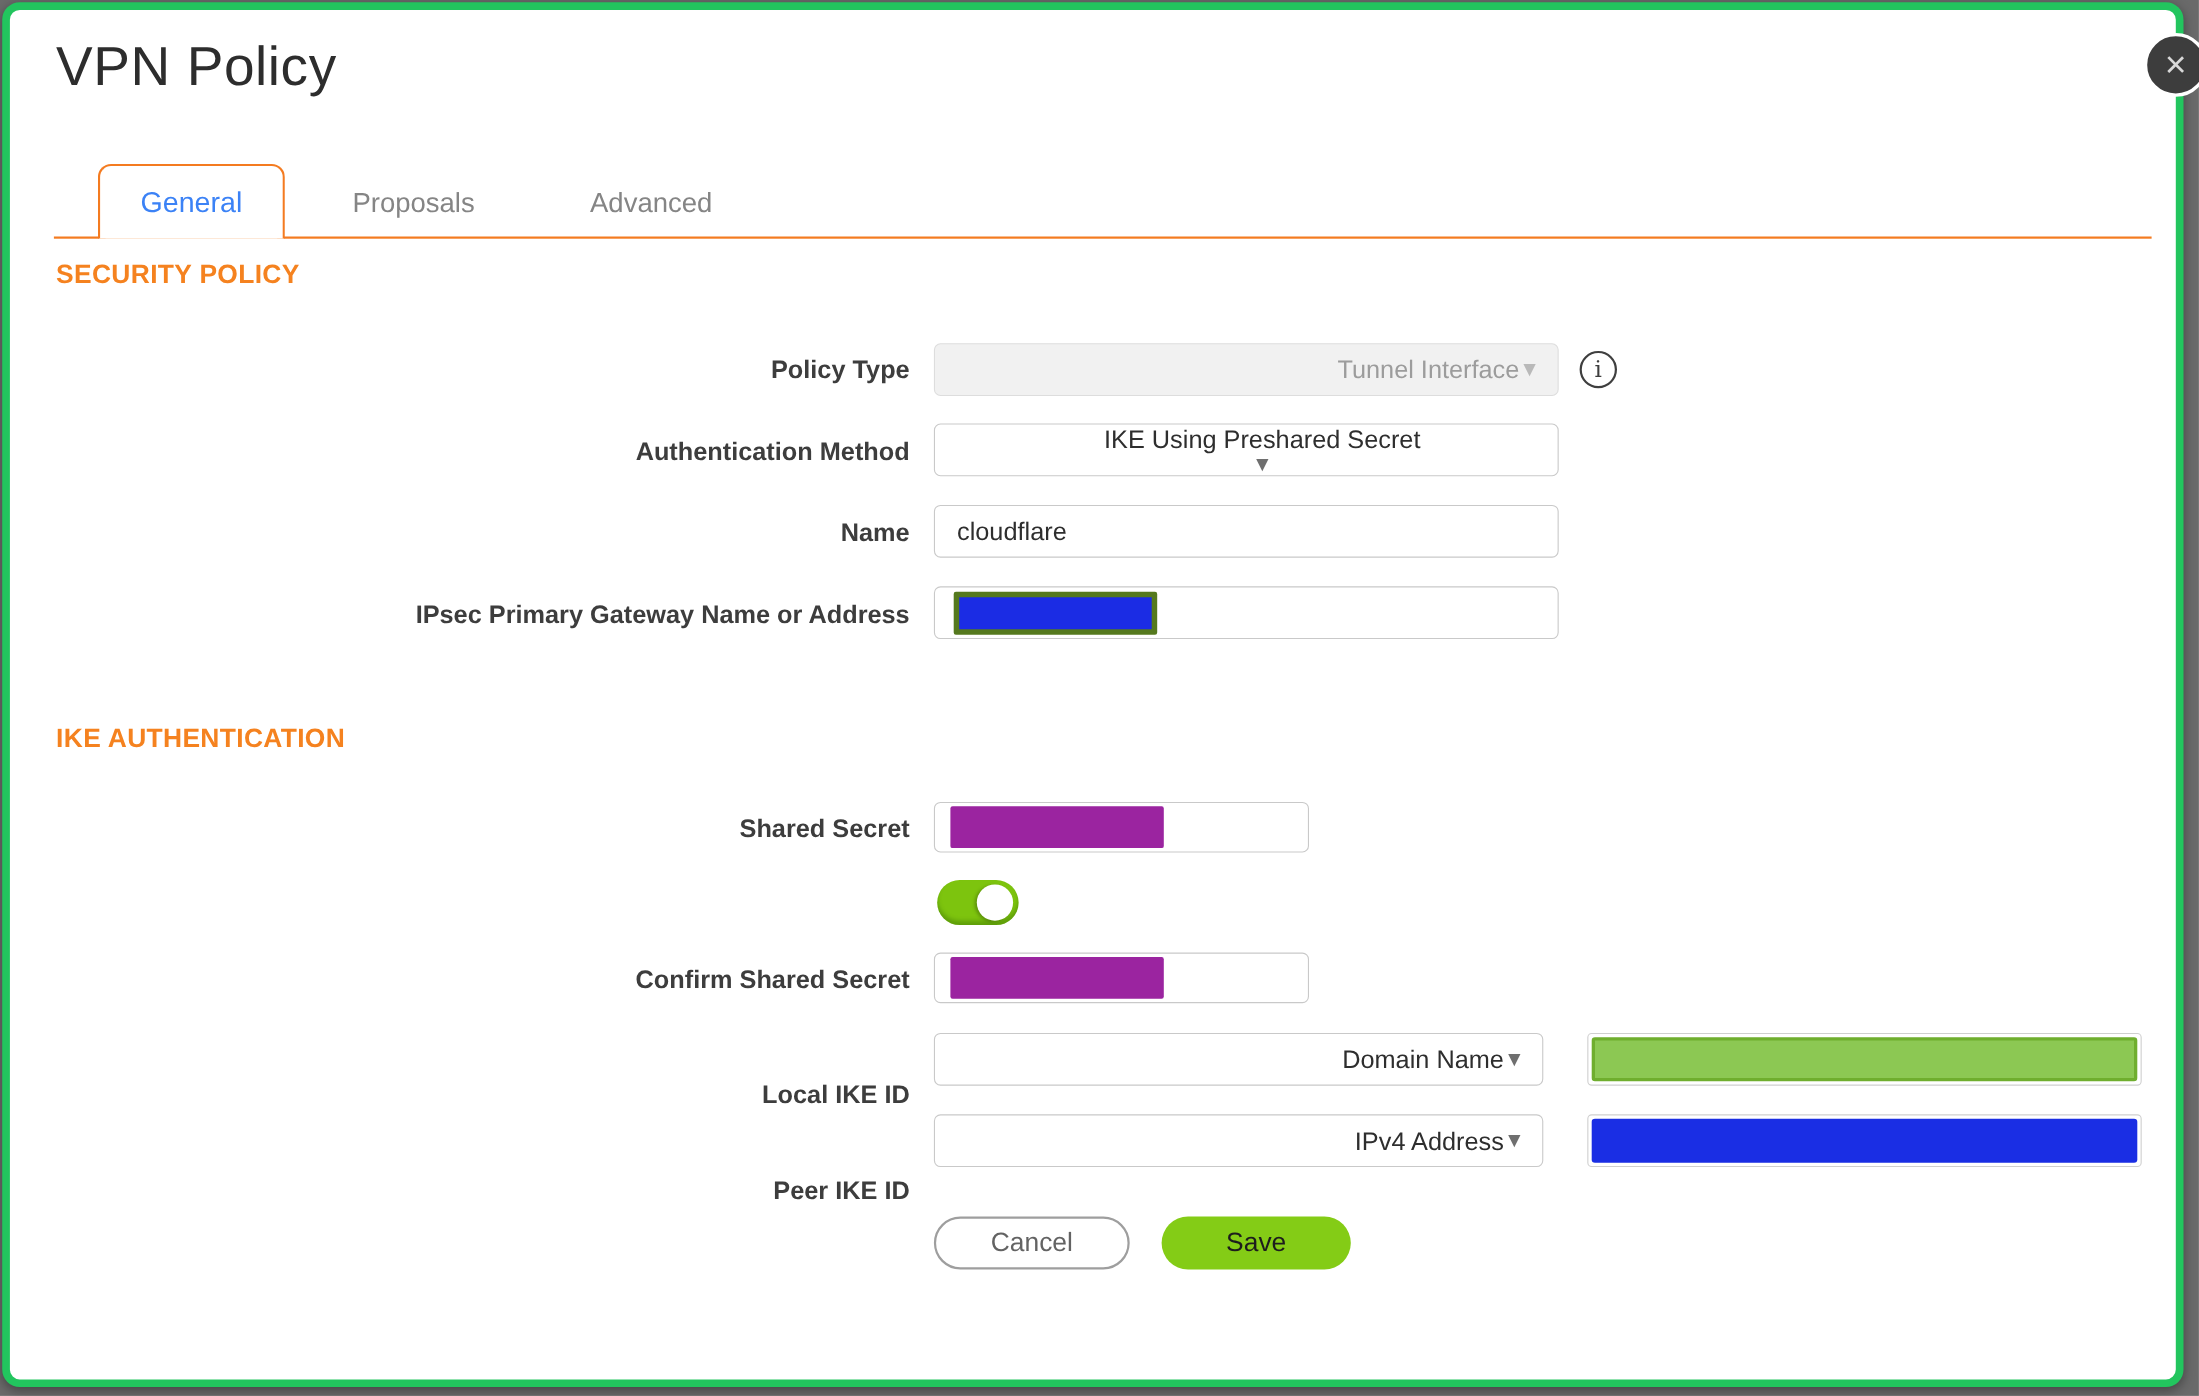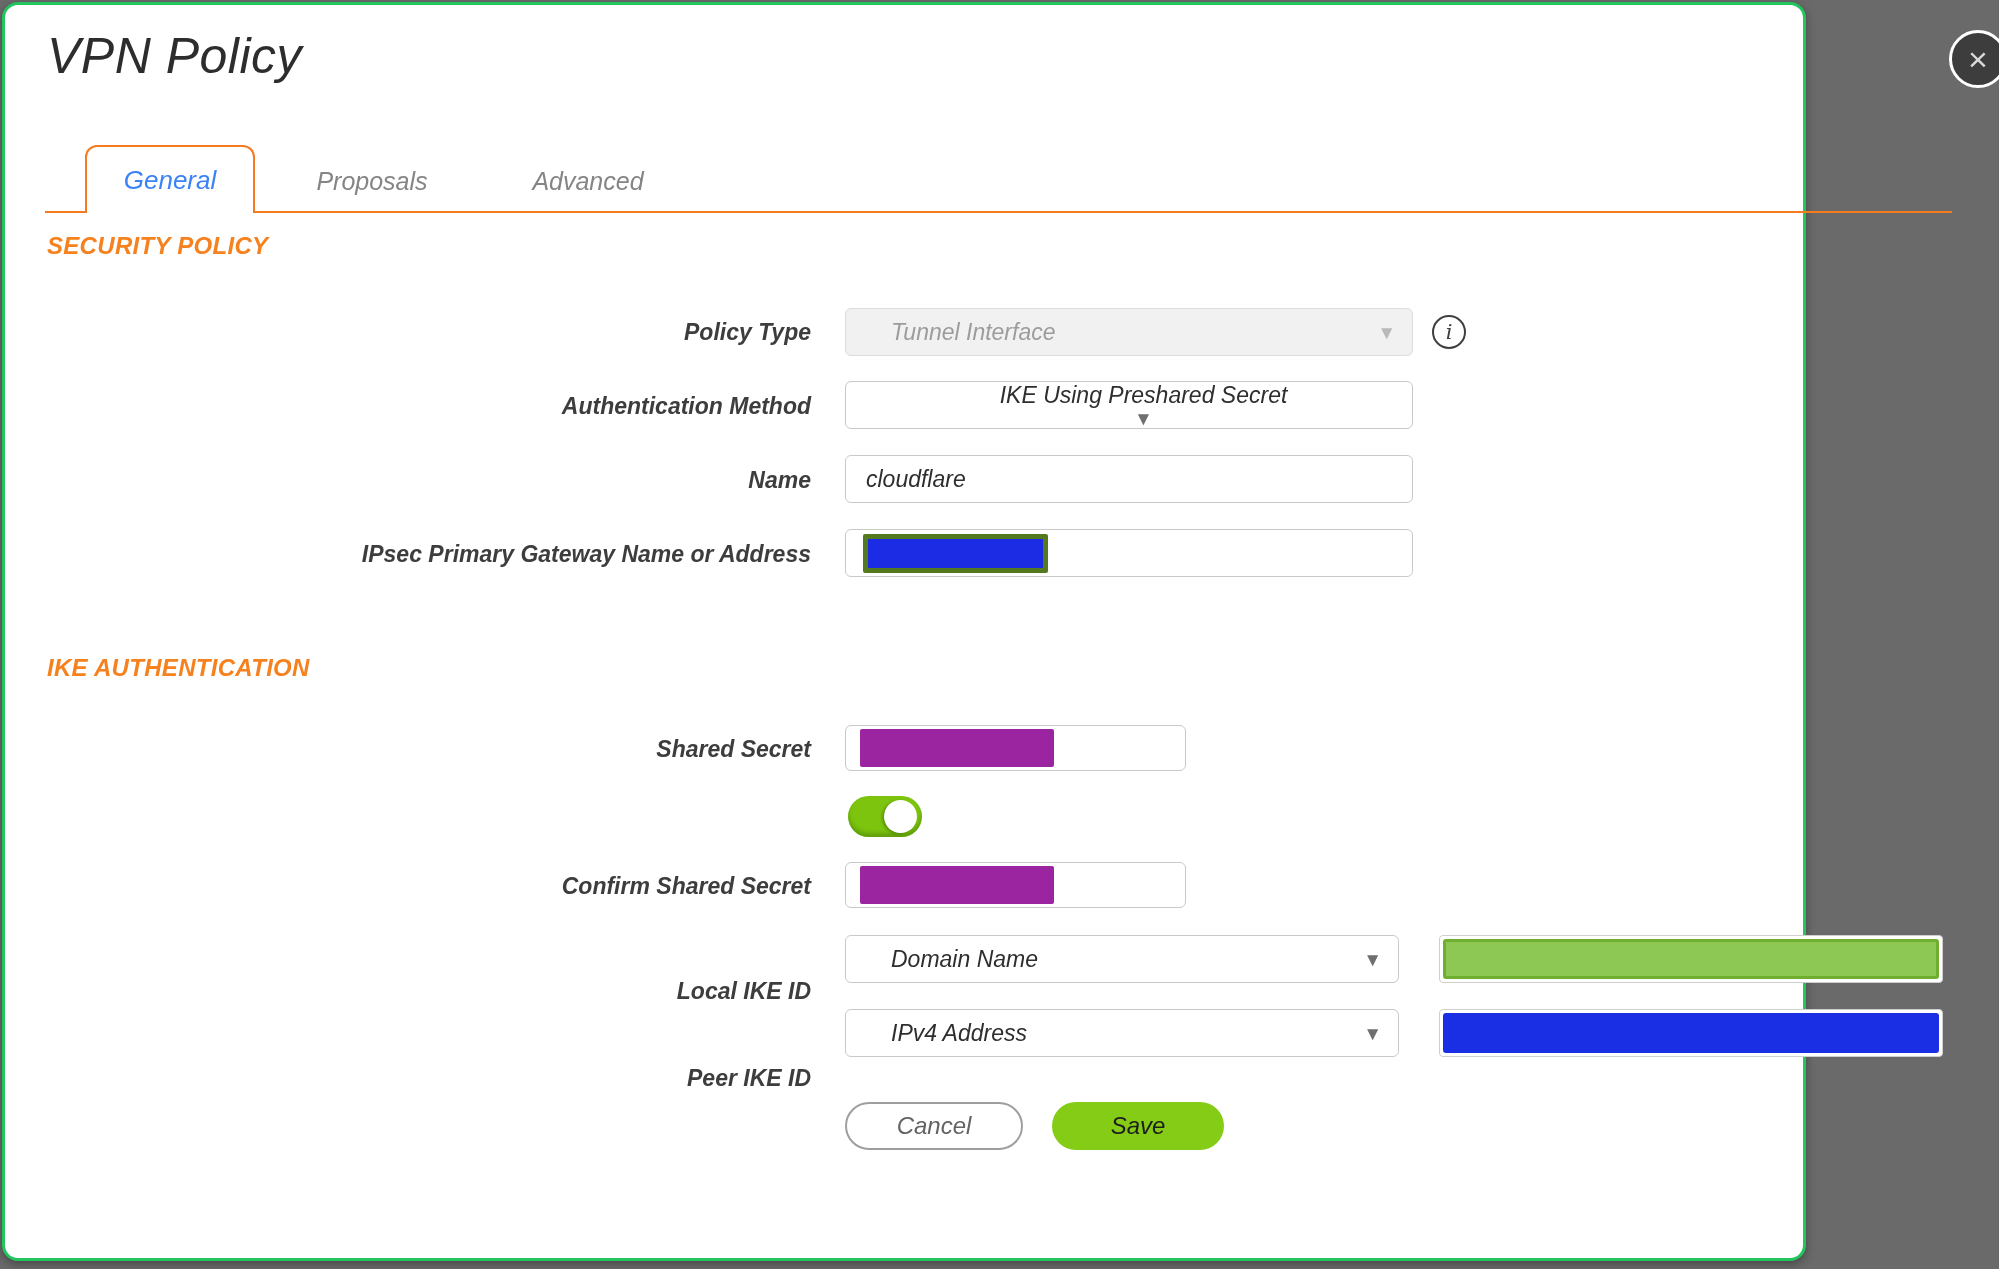--- a/index.html
+++ b/index.html
@@ -3,24 +3,23 @@
 <meta charset="utf-8">
 <style>
   * { margin:0; padding:0; box-sizing:border-box; }
   html,body { width:1999px; height:1269px; overflow:hidden; }
   body {
     font-family:"Liberation Sans","DejaVu Sans",sans-serif;
     background:#6a6a6a;
     position:relative;
   }
   .modal {
-    position:absolute; left:2px; top:2px; width:1804px; height:1259px;
-    background:#ffffff; border-radius:16px; border:3px solid #22c55e;
+    position:absolute; left:2px; top:2px; width:1983px; height:1259px;
+    background:#ffffff; border-radius:16px; border:7px solid #22c55e;
     box-shadow:0 3px 10px rgba(0,0,0,.35);
-    font-style:italic;
   }
   .title {
     position:absolute; left:42px; top:22px;
     font-size:50px; font-weight:400; color:#2d2d2d; letter-spacing:.5px;
   }
   .closebtn {
     position:absolute; left:1949px; top:30px; width:58px; height:58px;
     border-radius:50%; background:#3d3d3d; border:3px solid #ffffff;
     display:flex; align-items:center; justify-content:center; cursor:pointer;
     z-index:5; padding:0;
@@ -43,31 +42,31 @@
   }
   .tab-proposals { left:307px; width:120px; text-align:center; }
   .tab-advanced  { left:521px; width:124px; text-align:center; }
   
   .section-heading {
     position:absolute; left:42px; font-size:24px; font-weight:700;
     color:#f5821f; letter-spacing:.3px;
   }
   
   .lbl {
-    position:absolute; left:100px; width:706px; text-align:right;
+    position:absolute; left:112px; width:706px; text-align:right;
     font-size:23px; font-weight:700; color:#3d3d3d; line-height:26px;
   }
   
   .select, .input {
     position:absolute; height:48px; background:#ffffff;
     border:1px solid #c9c9c9; border-radius:6px;
     display:flex; align-items:center; padding:0 16px 0 20px;
     font-size:23px; color:#2e2e2e;
   }
-  .select { justify-content:space-between; cursor:pointer;padding-left:45px; }
+  .select { justify-content:flex-end; cursor:pointer;padding-left:45px; }
   .select .tri { color:#6f6f6f; font-size:19px; line-height:1; }
   .select.disabled { background:#f1f1f1; border-color:#dddddd; color:#9c9c9c; cursor:default; }
   .select.disabled .tri { color:#b9b9b9; }
   .infoicon {
     position:absolute; left:1427px; top:310px; width:34px; height:34px;
     border:2px solid #3f3f3f; border-radius:50%;
     display:flex; align-items:center; justify-content:center;
     font-family:"DejaVu Serif",serif; font-size:21px; color:#3f3f3f; cursor:pointer;
   }
   .redact { position:absolute; border-radius:2px; }

